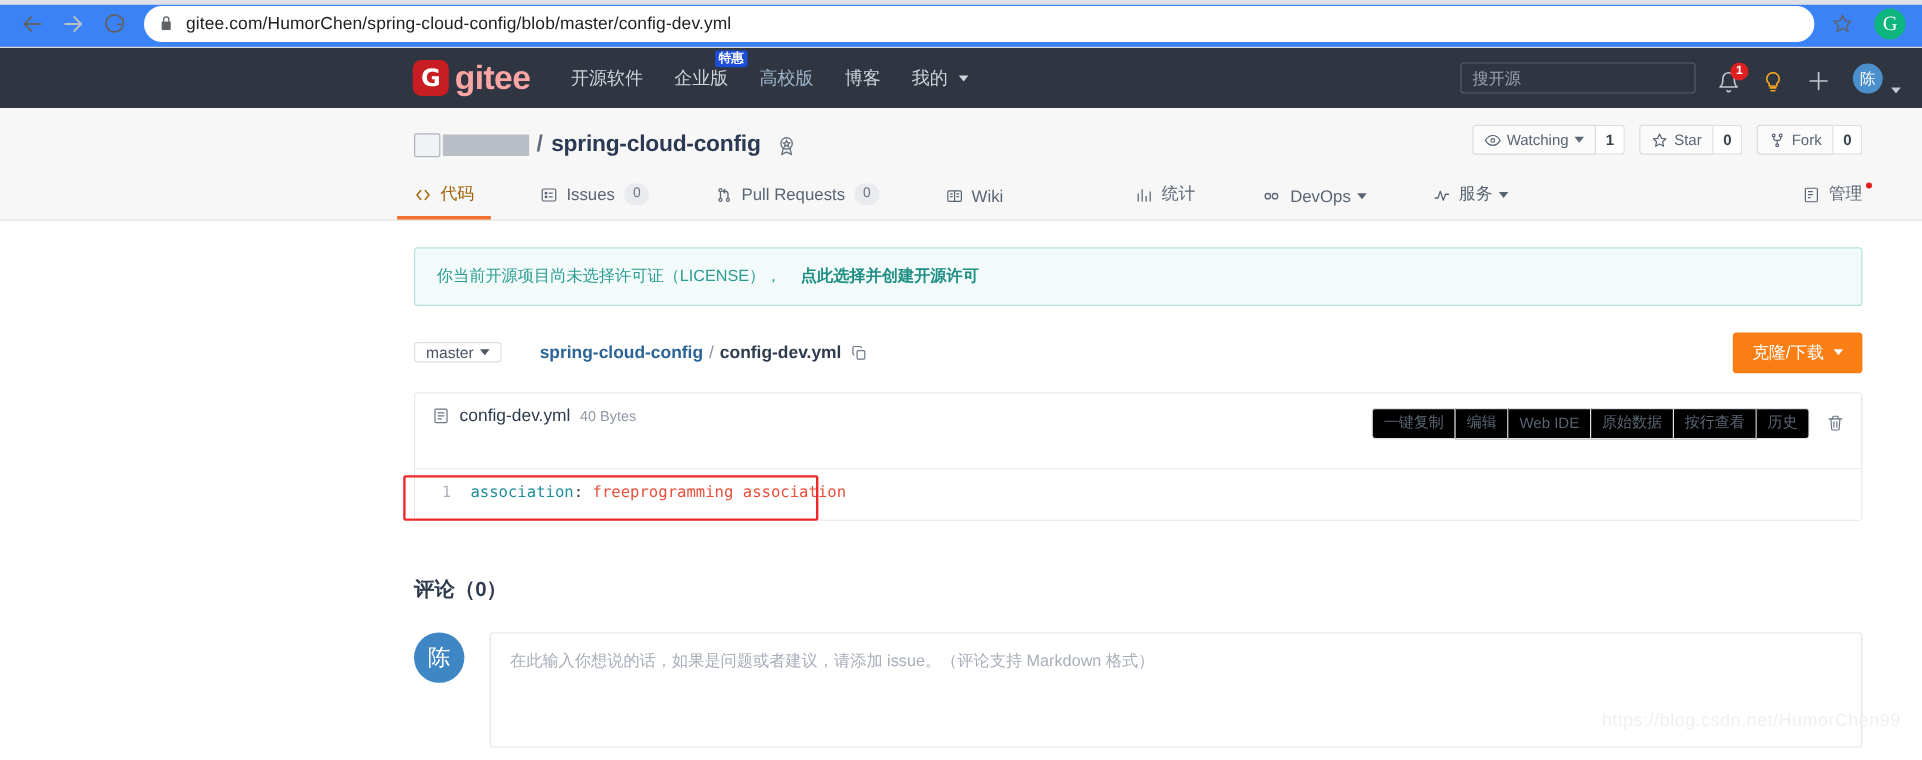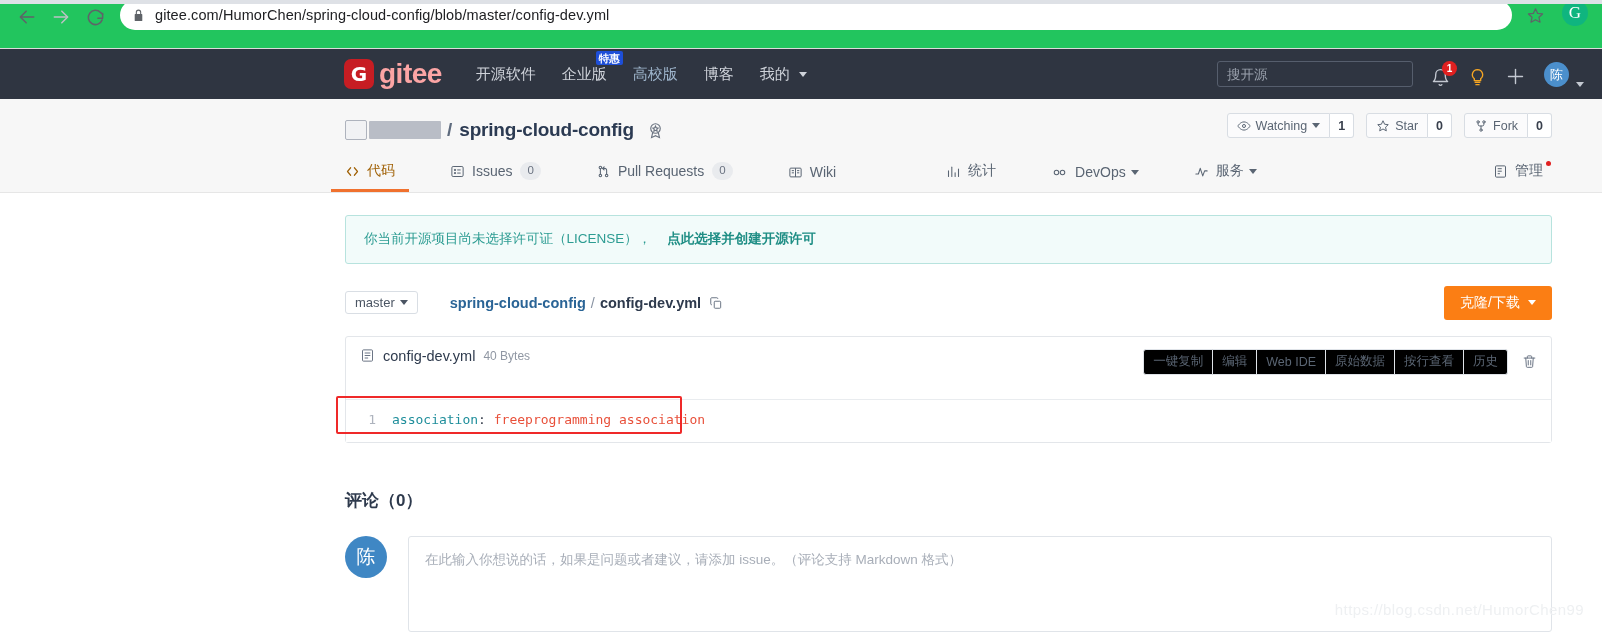--- a/index.html
+++ b/index.html
@@ -6,23 +6,24 @@
   html, body {
     margin: 0; padding: 0;
     width: 1602px; height: 633px;
     overflow: hidden;
     background: #ffffff;
     font-family: "Liberation Sans", "DejaVu Sans", sans-serif;
   }
 
   
   .browser-chrome {
-    height: 49px;
-    background: #22c55e;
-    display: flex;
+    height: 40px;
+    background: #3b82f6;
+    display: flex;
+    align-items: center;
     padding: 0 10px;
     border-bottom: 1px solid #dcdcdc;
     position: relative;
   }
   .chrome-topstrip {
     position: absolute; top: 0; left: 0; right: 0; height: 4px;
     background: #dee1e6;
   }
   .nav-btn {
     width: 34px; height: 34px;
@@ -322,21 +323,21 @@
     align-items: center;
     margin-top: 24px;
     height: 30px;
   }
   .branch-select {
     border: 1px solid #d9dee4;
     border-radius: 3px;
     background: #fff;
     color: #4b5563;
     font-size: 13px;
-    height: 23px;
+    height: 17px;
     display: flex;
     align-items: center;
     padding: 0 9px;
   }
   .breadcrumb {
     margin-left: 32px;
     font-size: 14.5px;
     font-weight: bold;
     display: flex;
     align-items: center;
@@ -738,21 +739,21 @@
         <span class="ti">
           <svg width="15" height="15" viewBox="0 0 24 24" fill="none" stroke="currentColor" stroke-width="1.7" stroke-linecap="round" stroke-linejoin="round">
               <polyline points="3 16 7 16 10 7 14 19 17 11 21 11"></polyline>
             </svg>
         </span>
         <span>服务</span>
         <span class="caret"></span>
       </div>
 
       <div class="tab-right">
-        <div class="tab" style="margin-right:9px;text-align:center;">
+        <div class="tab" style="margin-right:0;text-align:center;">
           <span class="ti">
             <svg width="15" height="15" viewBox="0 0 24 24" fill="none" stroke="currentColor" stroke-width="1.6">
                 <rect x="4" y="3" width="16" height="18" rx="1.6"></rect>
                 <line x1="7.5" y1="7.5" x2="14" y2="7.5"></line>
                 <line x1="7.5" y1="11.5" x2="14" y2="11.5"></line>
                 <line x1="7.5" y1="15.5" x2="11" y2="15.5"></line>
               </svg>
           </span>
           <span style="position:relative;">
             <span>管理</span>

